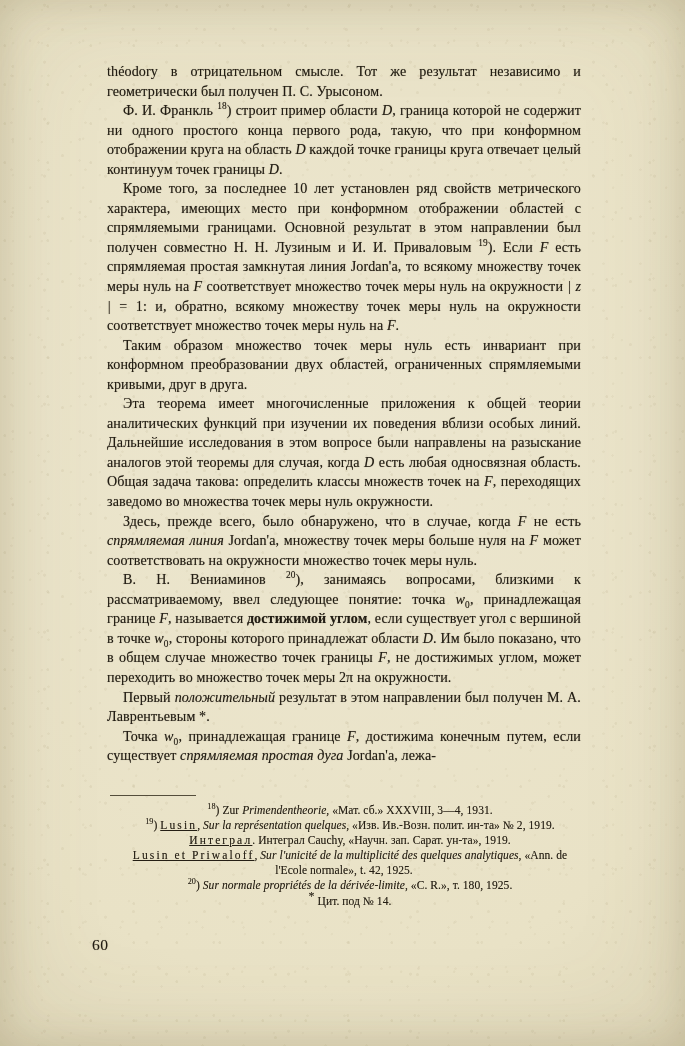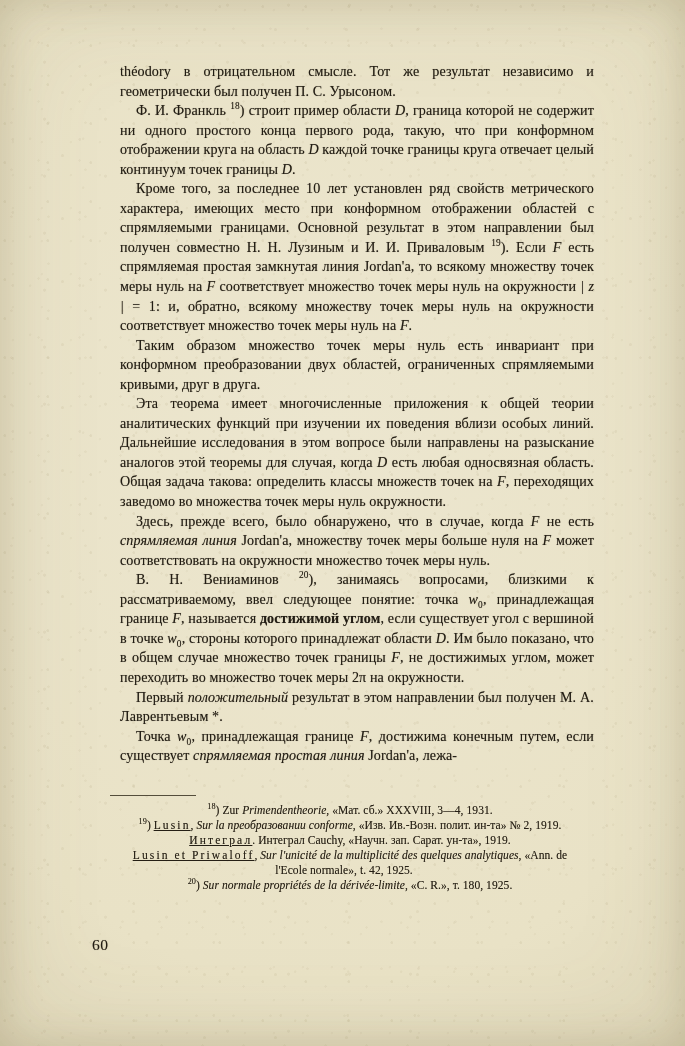--- a/index.html
+++ b/index.html
@@ -49,21 +49,20 @@
       inset 0 0 42px rgba(120,104,64,.22),
       inset 0 0 110px rgba(120,104,64,.12);
   }
 
   
   #column {
     position: absolute;
     left: 107px;
     top: 62px;
     width: 474px;
-    margin-left: 13px;
   }
 
   p.body {
     margin: 0;
     font-size: 14.1px;
     line-height: 19.55px;
     text-align: justify;
     text-justify: inter-word;
     color: #221d14;
     letter-spacing: .1px;
@@ -141,28 +140,29 @@
 
   <div id="column">
     <p class="body noindent">théodory в отрицательном смысле. Тот же результат независимо и геометрически был получен П. С. Урысоном.</p>
     <p class="body">Ф. И. Франкль <sup>18</sup>) строит пример области <span class="mi">D</span>, граница которой не содержит ни одного простого конца первого рода, такую, что при конформном отображении круга на область <span class="mi">D</span> каждой точке границы круга отвечает целый континуум точек границы <span class="mi">D</span>.</p>
     <p class="body">Кроме того, за последнее 10 лет установлен ряд свойств метрического характера, имеющих место при конформном отображении областей с спрямляемыми границами. Основной результат в этом направлении был получен совместно Н. Н. Лузиным и И. И. Приваловым <sup>19</sup>). Если <span class="mi">F</span> есть спрямляемая простая замкнутая линия Jordan'a, то всякому множеству точек меры нуль на <span class="mi">F</span> соответствует множество точек меры нуль на окружности <span class="mi">| z |</span> = 1: и, обратно, всякому множеству точек меры нуль на окружности соответствует множество точек меры нуль на <span class="mi">F</span>.</p>
     <p class="body">Таким образом множество точек меры нуль есть инвариант при конформном преобразовании двух областей, ограниченных спрямляемыми кривыми, друг в друга.</p>
     <p class="body">Эта теорема имеет многочисленные приложения к общей теории аналитических функций при изучении их поведения вблизи особых линий. Дальнейшие исследования в этом вопросе были направлены на разыскание аналогов этой теоремы для случая, когда <span class="mi">D</span> есть любая односвязная область. Общая задача такова: определить классы множеств точек на <span class="mi">F</span>, переходящих заведомо во множества точек меры нуль окружности.</p>
     <p class="body">Здесь, прежде всего, было обнаружено, что в случае, когда <span class="mi">F</span> не есть <i>спрямляемая линия</i> Jordan'a, множеству точек меры больше нуля на <span class="mi">F</span> может соответствовать на окружности множество точек меры нуль.</p>
     <p class="body">В. Н. Вениаминов <sup>20</sup>), занимаясь вопросами, близкими к рассматриваемому, ввел следующее понятие: точка <span class="mi">w</span><sub>0</sub>, принадлежащая границе <span class="mi">F</span>, называется <b>достижимой углом</b>, если существует угол с вершиной в точке <span class="mi">w</span><sub>0</sub>, стороны которого принадлежат области <span class="mi">D</span>. Им было показано, что в общем случае множество точек границы <span class="mi">F</span>, не достижимых углом, может переходить во множество точек меры 2π на окружности.</p>
     <p class="body">Первый <i>положительный</i> результат в этом направлении был получен М. А. Лаврентьевым <span class="ast">*</span>.</p>
-    <p class="body">Точка <span class="mi">w</span><sub>0</sub>, принадлежащая границе <span class="mi">F</span>, достижима конечным путем, если существует <i>спрямляемая простая линия</i> Jordan'a, лежа-</p>
+    <p class="body">Точка <span class="mi">w</span><sub>0</sub>, принадлежащая границе <span class="mi">F</span>, достижима конечным путем, если существует <i>спрямляемая простая дуга</i> Jordan'a, лежа-</p>
   </div>
 
   <div id="footnotes">
     <div id="fn-rule"></div>
     <p class="fn"><sup>18</sup>) Zur <i>Primendentheorie</i>, «Мат. сб.» XXXVIII, 3—4, 1931.</p>
-    <p class="fn"><sup>19</sup>) <span class="spaced">Lusin</span>, <i>Sur la преобразовании conforme</i>, «Изв. Ив.-Возн. полит. ин-та» № 2, 1919.</p>
+    <p class="fn"><sup>19</sup>) <span class="spaced">Lusin</span>, <i>Sur la représentation quelques</i>, «Изв. Ив.-Возн. полит. ин-та» № 2, 1919.</p>
     <p class="fn"><span class="spaced">Интеграл</span>. Интеграл Cauchy, «Научн. зап. Сарат. ун-та», 1919.</p>
     <p class="fn"><span class="spaced">Lusin et Priwaloff</span>, <i>Sur l'unicité de la multiplicité des quelques analytiques</i>, «Ann. de l'Ecole normale», t. 42, 1925.</p>
     <p class="fn"><sup>20</sup>) <i>Sur normale propriétés de la dérivée-limite</i>, «C. R.», т. 180, 1925.</p>
+    <p class="fn"><span class="ast">*</span> Цит. под № 14.</p>
   </div>
 
   <div id="folio">60</div>
 
   <div id="vignette"></div>
 </div>
 
 </body></html>

